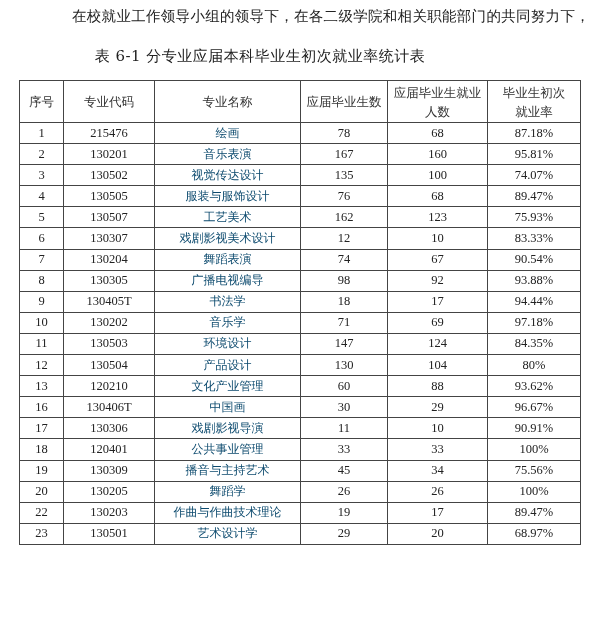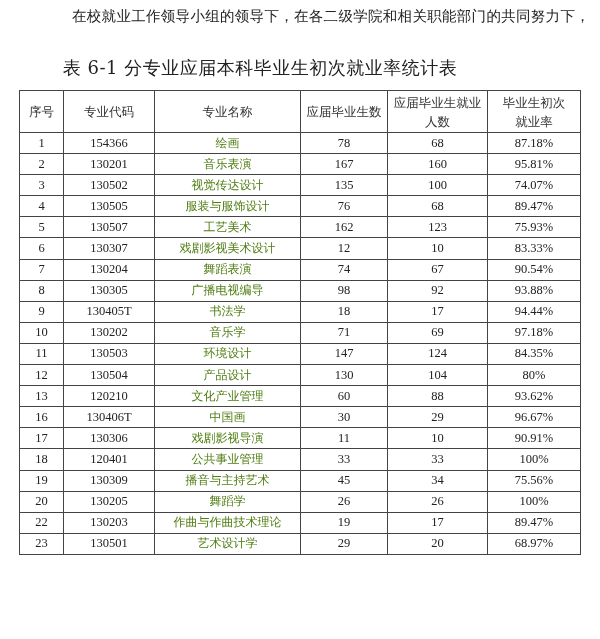--- a/index.html
+++ b/index.html
@@ -8,38 +8,38 @@
     font-family: "DejaVu Serif", "Liberation Serif", serif;
     color: #222222;
   }
   .para {
     position: absolute; left: 8px; top: 4px; width: 590px;
     font-size: 14.5px; line-height: 25px; letter-spacing: 0.3px; margin-left: 36px;
   }
   .para .line1 { display: block; text-indent: 28px; white-space: nowrap; }
   .para .line2 { display: block; white-space: nowrap; }
   .caption {
-    position: absolute; left: 0; top: 60px; width: 520px; text-align: center;
-    font-size: 18px; line-height: 16px; letter-spacing: 0.5px;
+    position: absolute; left: 0; top: 48px; width: 520px; text-align: center;
+    font-size: 15px; line-height: 16px; letter-spacing: 0.5px;
   }
   table {
-    position: absolute; left: 19px; top: 90px;
+    position: absolute; left: 19px; top: 80px;
     border-collapse: collapse; table-layout: fixed;
     width: 561px;
     font-family: "Liberation Serif", "DejaVu Serif", serif;
     font-size: 12.5px; color: #222222; border-radius: 21px;
   }
   th, td {
     border: 1.2px solid #444444;
     text-align: center; vertical-align: middle; padding: 0;
     white-space: nowrap; overflow: hidden;
   }
   th { font-weight: normal; height: 41px; line-height: 19px; font-family: "DejaVu Sans", sans-serif; font-size: 12.5px; color: #333333; }
   td { height: 20.1px; line-height: 19px; }
-  td.name { font-family: "DejaVu Sans", sans-serif; font-size: 12px; color: #4d7c0f; }
+  td.name { font-family: "DejaVu Sans", sans-serif; font-size: 12px; color: #0c4a6e; }
   col.c1 { width: 44px; }
   col.c2 { width: 91px; }
   col.c3 { width: 146px; }
   col.c4 { width: 87px; }
   col.c5 { width: 100px; }
   col.c6 { width: 93px; }
 </style>
 </head>
 <body>
 
@@ -70,21 +70,21 @@
       </th>
       <th>
         <div>毕业生初次</div>
         <div>就业率</div>
       </th>
     </tr>
   </thead>
   <tbody id="table-body">
       <tr>
         <td>1</td>
-        <td>154366</td>
+        <td>215476</td>
         <td class="name">绘画</td>
         <td>78</td>
         <td>68</td>
         <td>87.18%</td>
       </tr>
       <tr>
         <td>2</td>
         <td>130201</td>
         <td class="name">音乐表演</td>
         <td>167</td>

